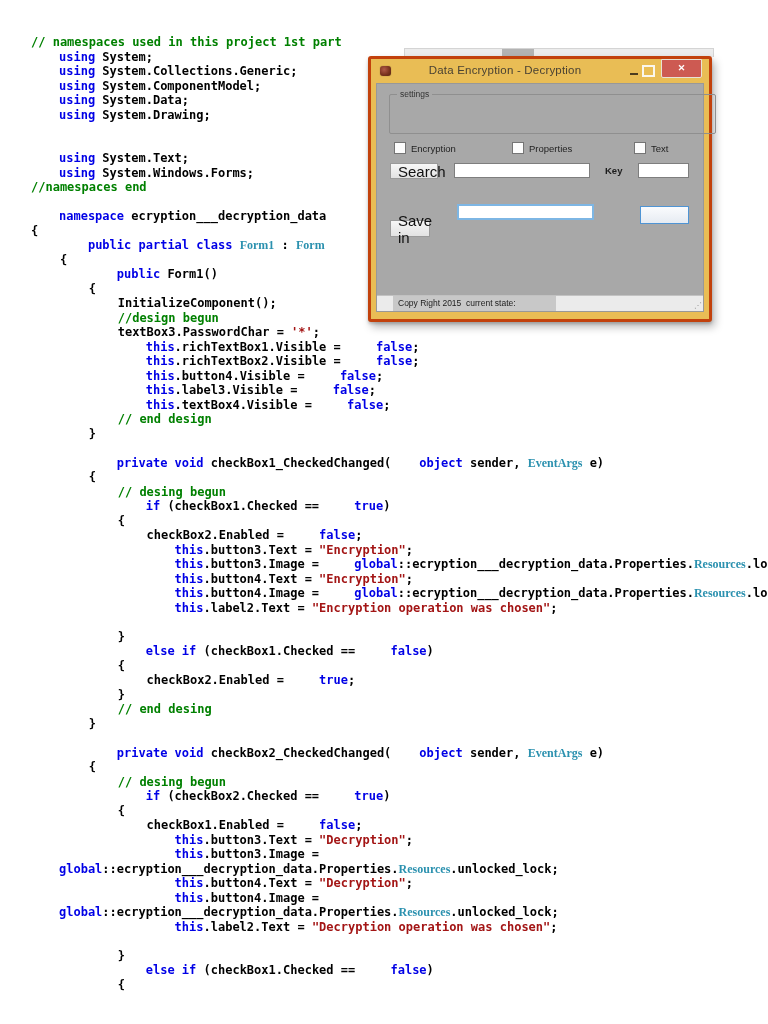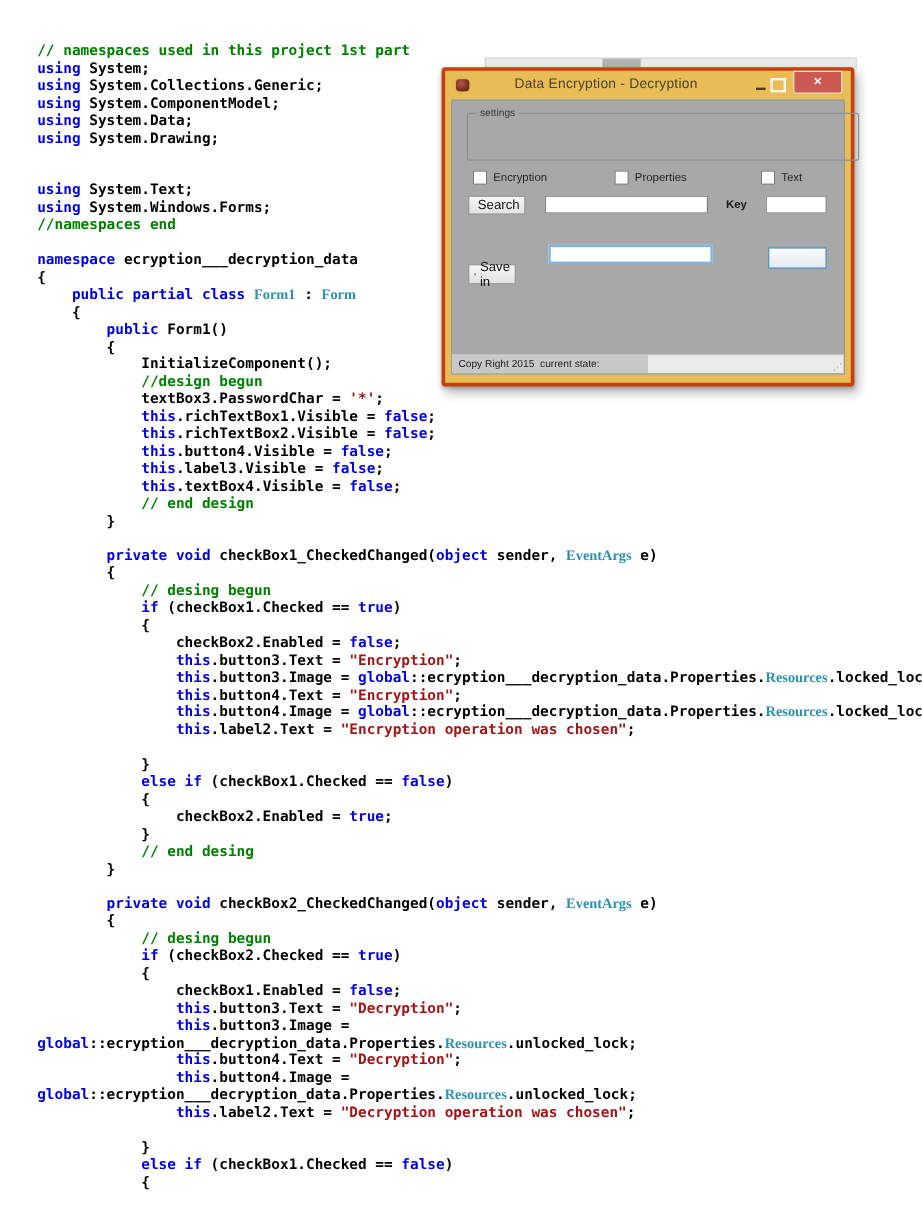--- a/index.html
+++ b/index.html
@@ -8,21 +8,21 @@
     font-family:"Liberation Sans",sans-serif;
   }
   
   .code{
     position:absolute;left:31px;top:35px;margin:0;
     font-family:"DejaVu Sans Mono",monospace;
     font-size:12px;font-weight:bold;line-height:14.5px;
     white-space:pre;color:var(--tok-p,#000);
   }
   .code-line{height:14.5px;}
-  .tok-k{color:var(--tok-k,#0000e6);}
+  .tok-k{color:var(--tok-k,#0000e6);margin-left:28px;}
   .tok-t{color:var(--tok-t,#2b91af);font-family:Liberation Serif, serif;}
   .tok-s{color:var(--tok-s,#a31515);}
   .tok-c{color:var(--tok-c,#008000);text-align:right;}
   .tok-p{color:var(--tok-p,#000000);}
 
   
   .bg-scrollbar{
     position:absolute;left:404px;top:48px;width:308px;height:8px;
     background:#ececec;border:1px solid #d4d4d4;border-bottom:none;
   }
@@ -69,40 +69,40 @@
     position:absolute;top:-6px;left:7px;background:var(--client,#a8a8a8);
     padding:0 3px;font-size:8.5px;color:#333;
   }
   .cb{position:absolute;top:11px;display:flex;align-items:center;gap:5px;margin-top:36px;}
   .cb-box{width:12px;height:12px;background:#fdfdfd;border:1px solid #757575;box-sizing:border-box;}
   .cb-label{font-size:9.5px;color:#1f1f1f;}
   
   .btn{
     position:absolute;display:flex;align-items:center;gap:3px;box-sizing:border-box;
     background:linear-gradient(#f7f7f7,#e2e2e2);border:1px solid #9a9a9a;
-    font-size:11px;color:#111;padding:0 4px;
+    font-size:15px;color:#111;padding:0 4px;
   }
   .btn-search{left:13px;top:79px;width:48px;height:16px;}
   .btn-save{left:13px;top:136px;width:40px;height:17px;}
   .tb{position:absolute;background:#fff;border:1px solid #7e7e7e;box-sizing:border-box;}
   .tb-file{left:77px;top:79px;width:136px;height:15px;}
   .lbl-key{position:absolute;left:228px;top:81px;font-size:9.5px;color:#1c1c1c;font-weight:bold;}
   .tb-key{left:261px;top:79px;width:51px;height:15px;}
   .tb-save{left:80px;top:120px;width:137px;height:16px;border:2px solid #7db6e4;}
   .btn-action{
     position:absolute;left:263px;top:122px;width:49px;height:18px;box-sizing:border-box;
     background:linear-gradient(#fafbfd,#e6ebf2);border:1px solid #4f94d4;
   }
   
   .statusbar{
     position:absolute;left:0;right:0;bottom:0;height:15px;
     background:#ebebeb;border-top:1px solid #c2c2c2;
   }
   .status-label{
-    position:absolute;left:0;top:0;bottom:0;width:158px;background:#c8c8c8;
+    position:absolute;left:16px;top:0;bottom:0;width:158px;background:#c8c8c8;
     font-size:8.5px;color:#1d1d1d;line-height:15px;padding-left:5px;white-space:pre;
   }
   .grip{
     position:absolute;right:1px;bottom:1px;font-size:8px;color:#8f8f8f;line-height:8px;
   }
   .icon-svg{display:block;}
 </style>
 </head>
 <body>
 

